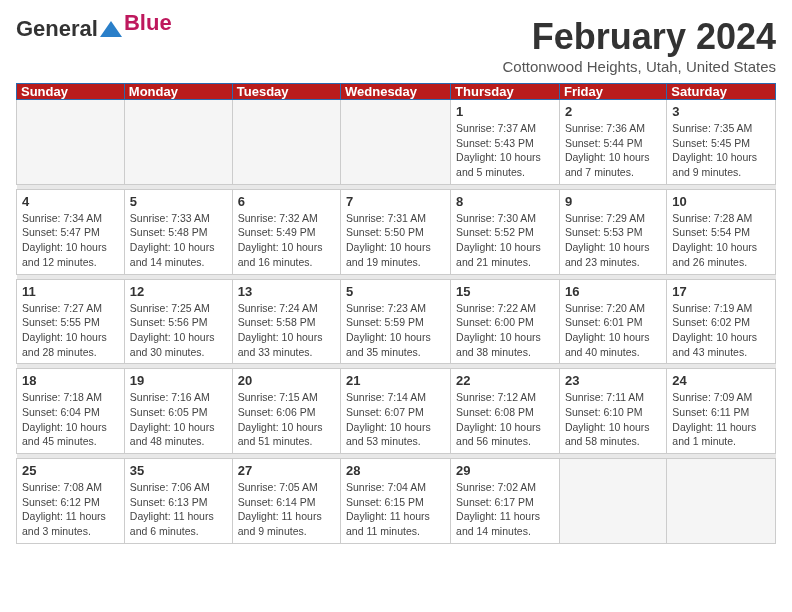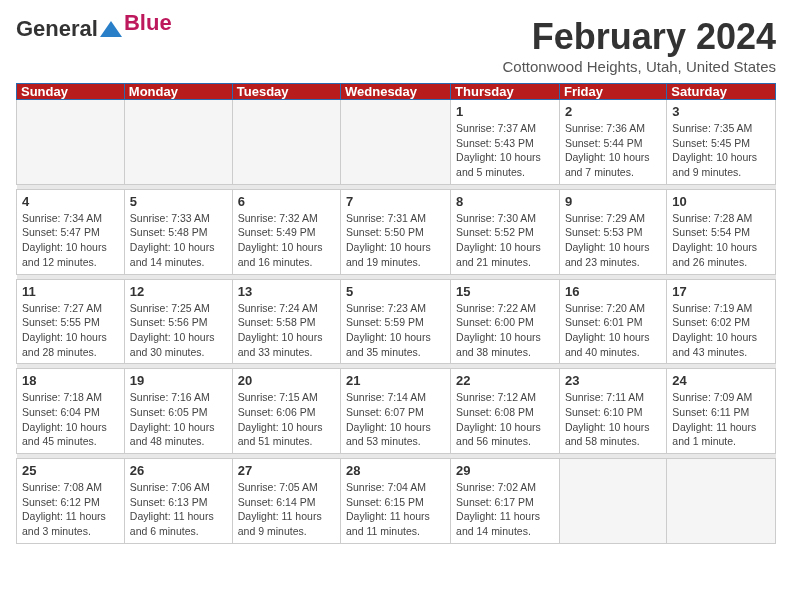--- a/index.html
+++ b/index.html
@@ -227,21 +227,21 @@
       </tr>
       <tr>
         <td colspan="7" style="background: rgb(232, 232, 232); height: 5px; padding: 0px; border: none;"></td>
       </tr>
       <tr>
         <td>
           <span class="day-number">25</span>
           <div class="day-info">Sunrise: 7:08 AM<br>Sunset: 6:12 PM<br>Daylight: 11 hours and 3 minutes.</div>
         </td>
         <td>
-          <span class="day-number">26</span>
+          <span class="day-number">35</span>
           <div class="day-info">Sunrise: 7:06 AM<br>Sunset: 6:13 PM<br>Daylight: 11 hours and 6 minutes.</div>
         </td>
         <td>
           <span class="day-number">27</span>
           <div class="day-info">Sunrise: 7:05 AM<br>Sunset: 6:14 PM<br>Daylight: 11 hours and 9 minutes.</div>
         </td>
         <td>
           <span class="day-number">28</span>
           <div class="day-info">Sunrise: 7:04 AM<br>Sunset: 6:15 PM<br>Daylight: 11 hours and 11 minutes.</div>
         </td>

